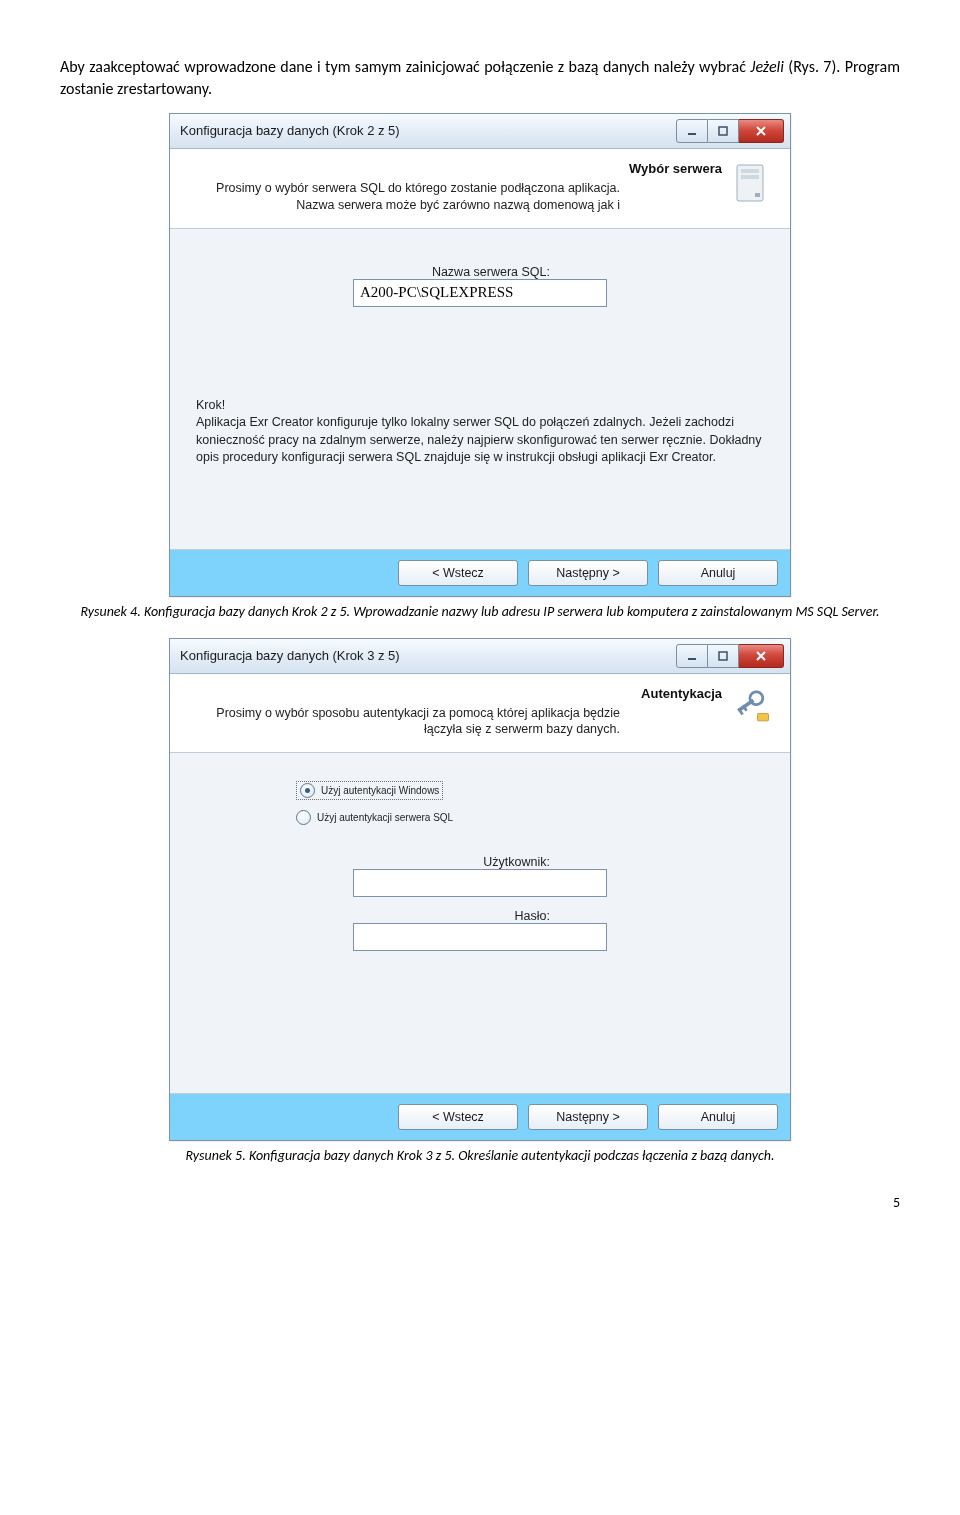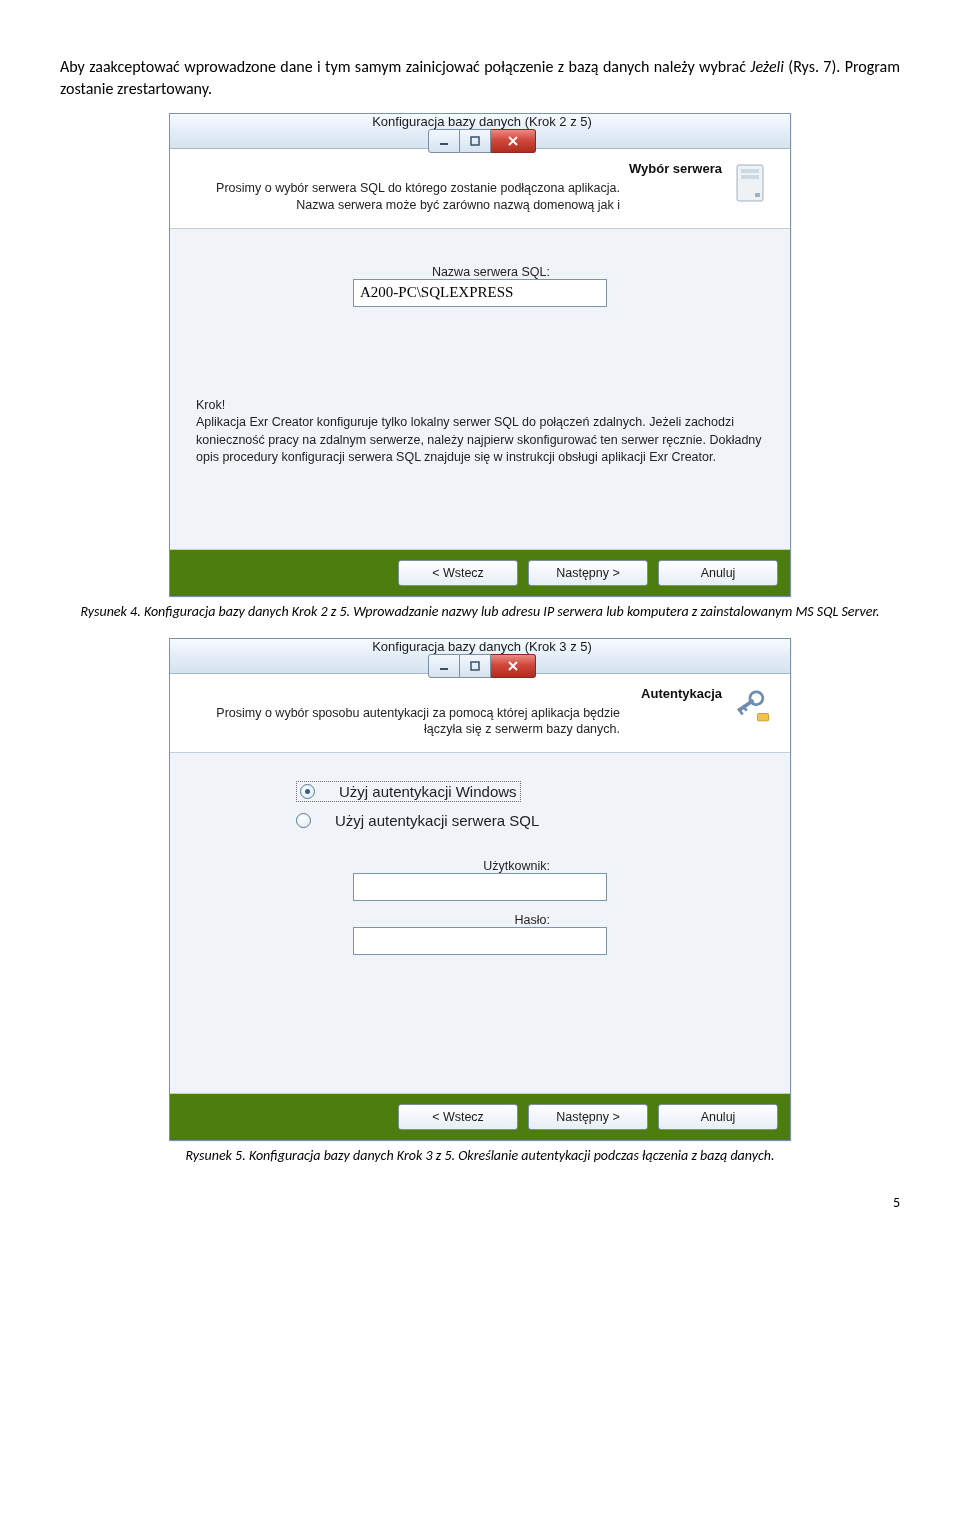--- a/index.html
+++ b/index.html
@@ -37,21 +37,20 @@
     box-shadow: 1px 1px 0 rgba(0,0,0,0.05);
     font-family: "Segoe UI", Tahoma, sans-serif;
   }
   .titlebar {
     display: flex;
     align-items: center;
     height: 34px;
     background: linear-gradient(to bottom, #f7fbff 0%, #e4edf7 50%, #d5e3f0 100%);
     border-bottom: 1px solid #a3b8cc;
     padding: 0 6px 0 10px;
-    flex-direction: column;
   }
   .titlebar .title-text {
     flex: 1;
     font-size: 13px;
     color: #1a1a1a;
   }
   .win-btns { display: flex; gap: 0; }
   .win-btn {
     width: 30px;
     height: 22px;
@@ -140,44 +139,44 @@
     color: #222;
   }
   .warn-title { display: block; }
   .radio-group {
     margin-left: 100px;
     margin-bottom: 28px;
   }
   .radio-row {
     display: flex;
     align-items: center;
-    gap: 24px;
+    gap: 6px;
     padding: 2px 0;
-    font-size: 15px;
+    font-size: 10px;
   }
   .radio-row.sel {
     border: 1px dotted #6f6f6f;
     padding: 1px 3px;
     width: fit-content;
   }
   .radio {
     width: 13px; height: 13px;
     border-radius: 50%;
     border: 1px solid #5b7892;
     background: radial-gradient(circle at 40% 35%, #fff, #dde8f2);
     display: inline-flex; align-items: center; justify-content: center;
   }
   .radio .dot {
     width: 5px; height: 5px;
     border-radius: 50%;
     background: #2f5e8e;
   }
   .footer-bar {
     border-top: 1px solid #c0cdda;
-    background: #4d7c0f;
+    background: #7dd3fc;
     padding: 10px 12px;
     display: flex;
     justify-content: flex-end;
     gap: 10px;
   }
   .btn {
     border: 1px solid #7b8fa3;
     border-radius: 3px;
     background: linear-gradient(to bottom, #ffffff, #e7eef6);
     padding: 5px 16px;

